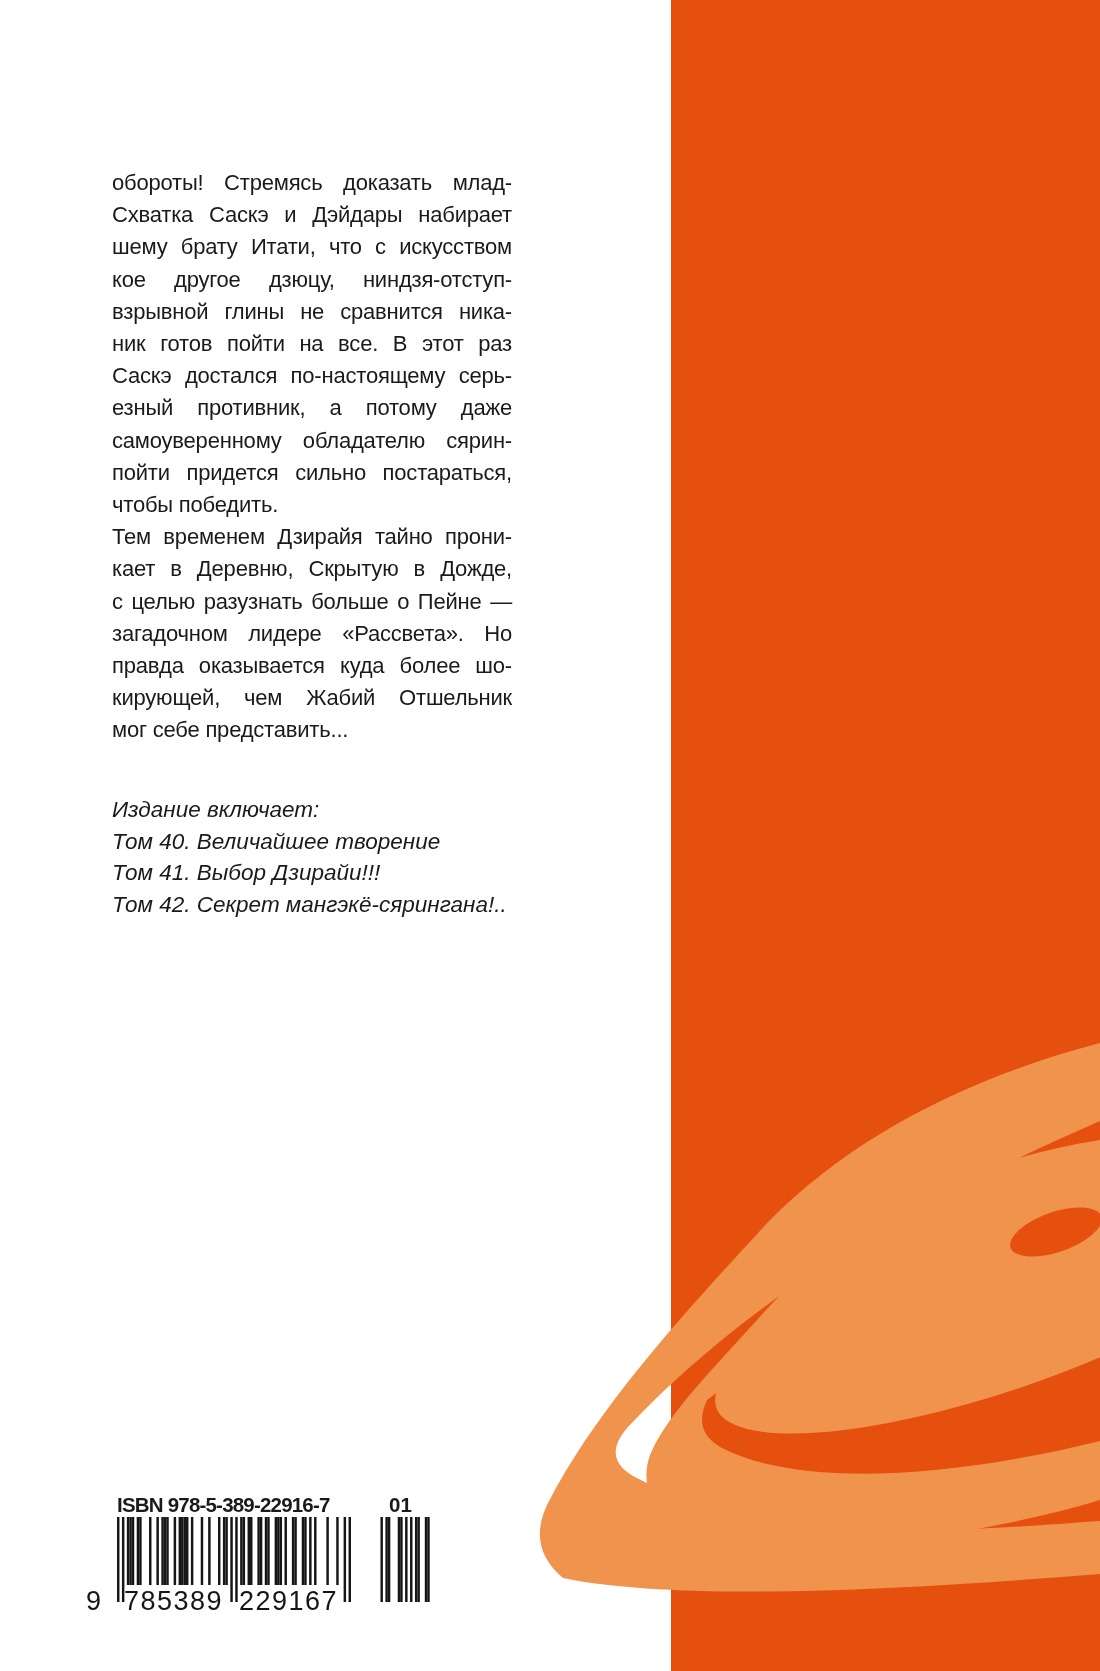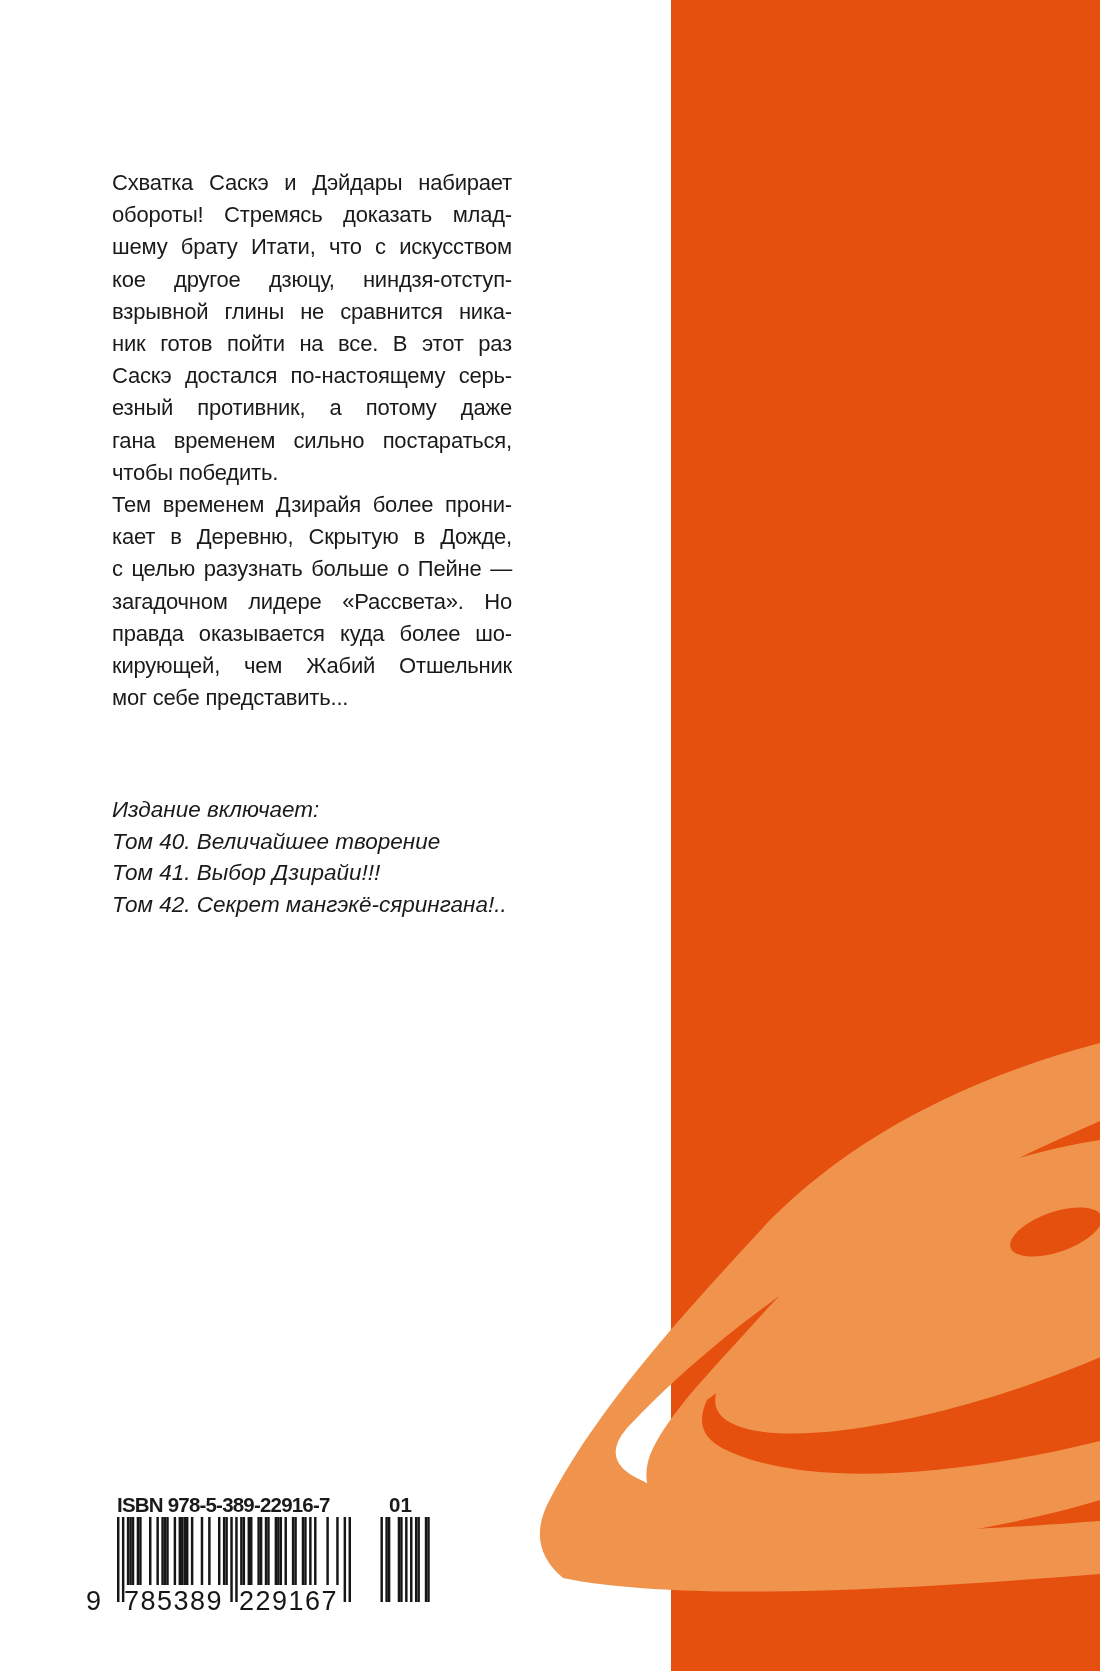--- a/index.html
+++ b/index.html
@@ -68,33 +68,34 @@
          C950,1478 800,1488 722,1448
          Q692,1432 707,1400
          C780,1345 920,1240 1100,1208 Z"></path>
 
     <ellipse class="swirl" cx="0" cy="0" rx="300" ry="80" transform="translate(1000,1310) rotate(-19)"></ellipse>
     <ellipse class="swirl-eye" cx="0" cy="0" rx="48" ry="20" transform="translate(1056,1232) rotate(-19)"></ellipse>
   </svg>
 
   <div class="synopsis">
     <div>
+        <div class="tline just">обороты! Стремясь доказать млад-</div>
         <div class="tline just">Схватка Саскэ и Дэйдары набирает</div>
-        <div class="tline just">обороты! Стремясь доказать млад-</div>
         <div class="tline just">шему брату Итати, что с искусством</div>
         <div class="tline just">кое другое дзюцу, ниндзя-отступ-</div>
         <div class="tline just">взрывной глины не сравнится ника-</div>
         <div class="tline just">ник готов пойти на все. В этот раз</div>
         <div class="tline just">Саскэ достался по-настоящему серь-</div>
         <div class="tline just">езный противник, а потому даже</div>
-        <div class="tline just">гана временем сильно постараться,</div>
+        <div class="tline just">самоуверенному обладателю сярин-</div>
+        <div class="tline just">пойти придется сильно постараться,</div>
         <div class="tline">чтобы победить.</div>
       </div>
     <div>
-        <div class="tline just">Тем временем Дзирайя более прони-</div>
+        <div class="tline just">Тем временем Дзирайя тайно прони-</div>
         <div class="tline just">кает в Деревню, Скрытую в Дожде,</div>
         <div class="tline just">с целью разузнать больше о Пейне —</div>
         <div class="tline just">загадочном лидере «Рассвета». Но</div>
         <div class="tline just">правда оказывается куда более шо-</div>
         <div class="tline just">кирующей, чем Жабий Отшельник</div>
         <div class="tline">мог себе представить...</div>
       </div>
   </div>
 
   <div class="edition">

